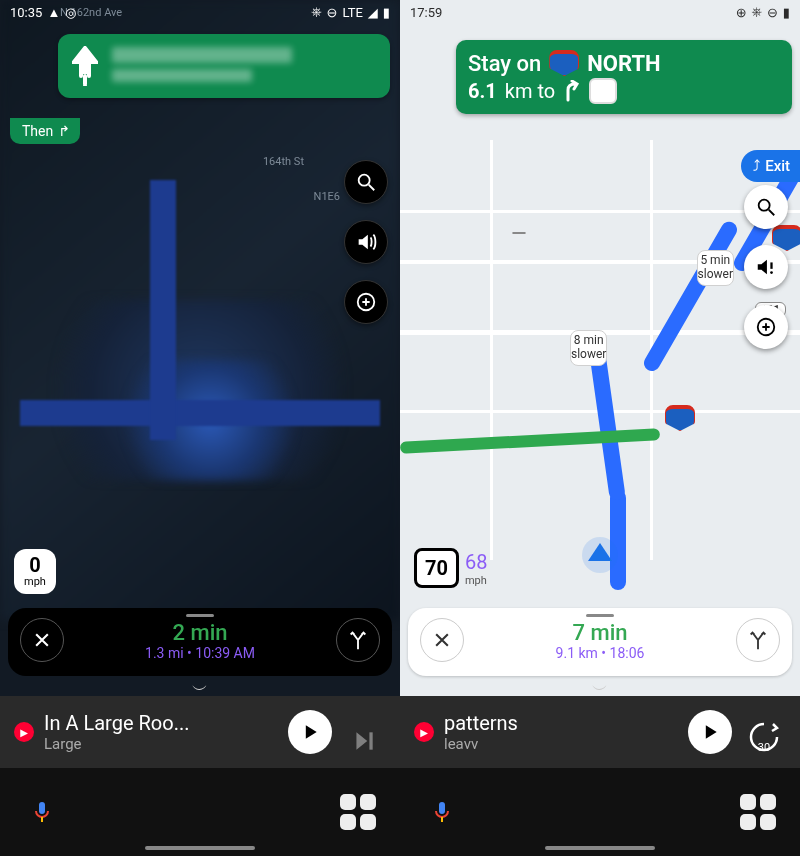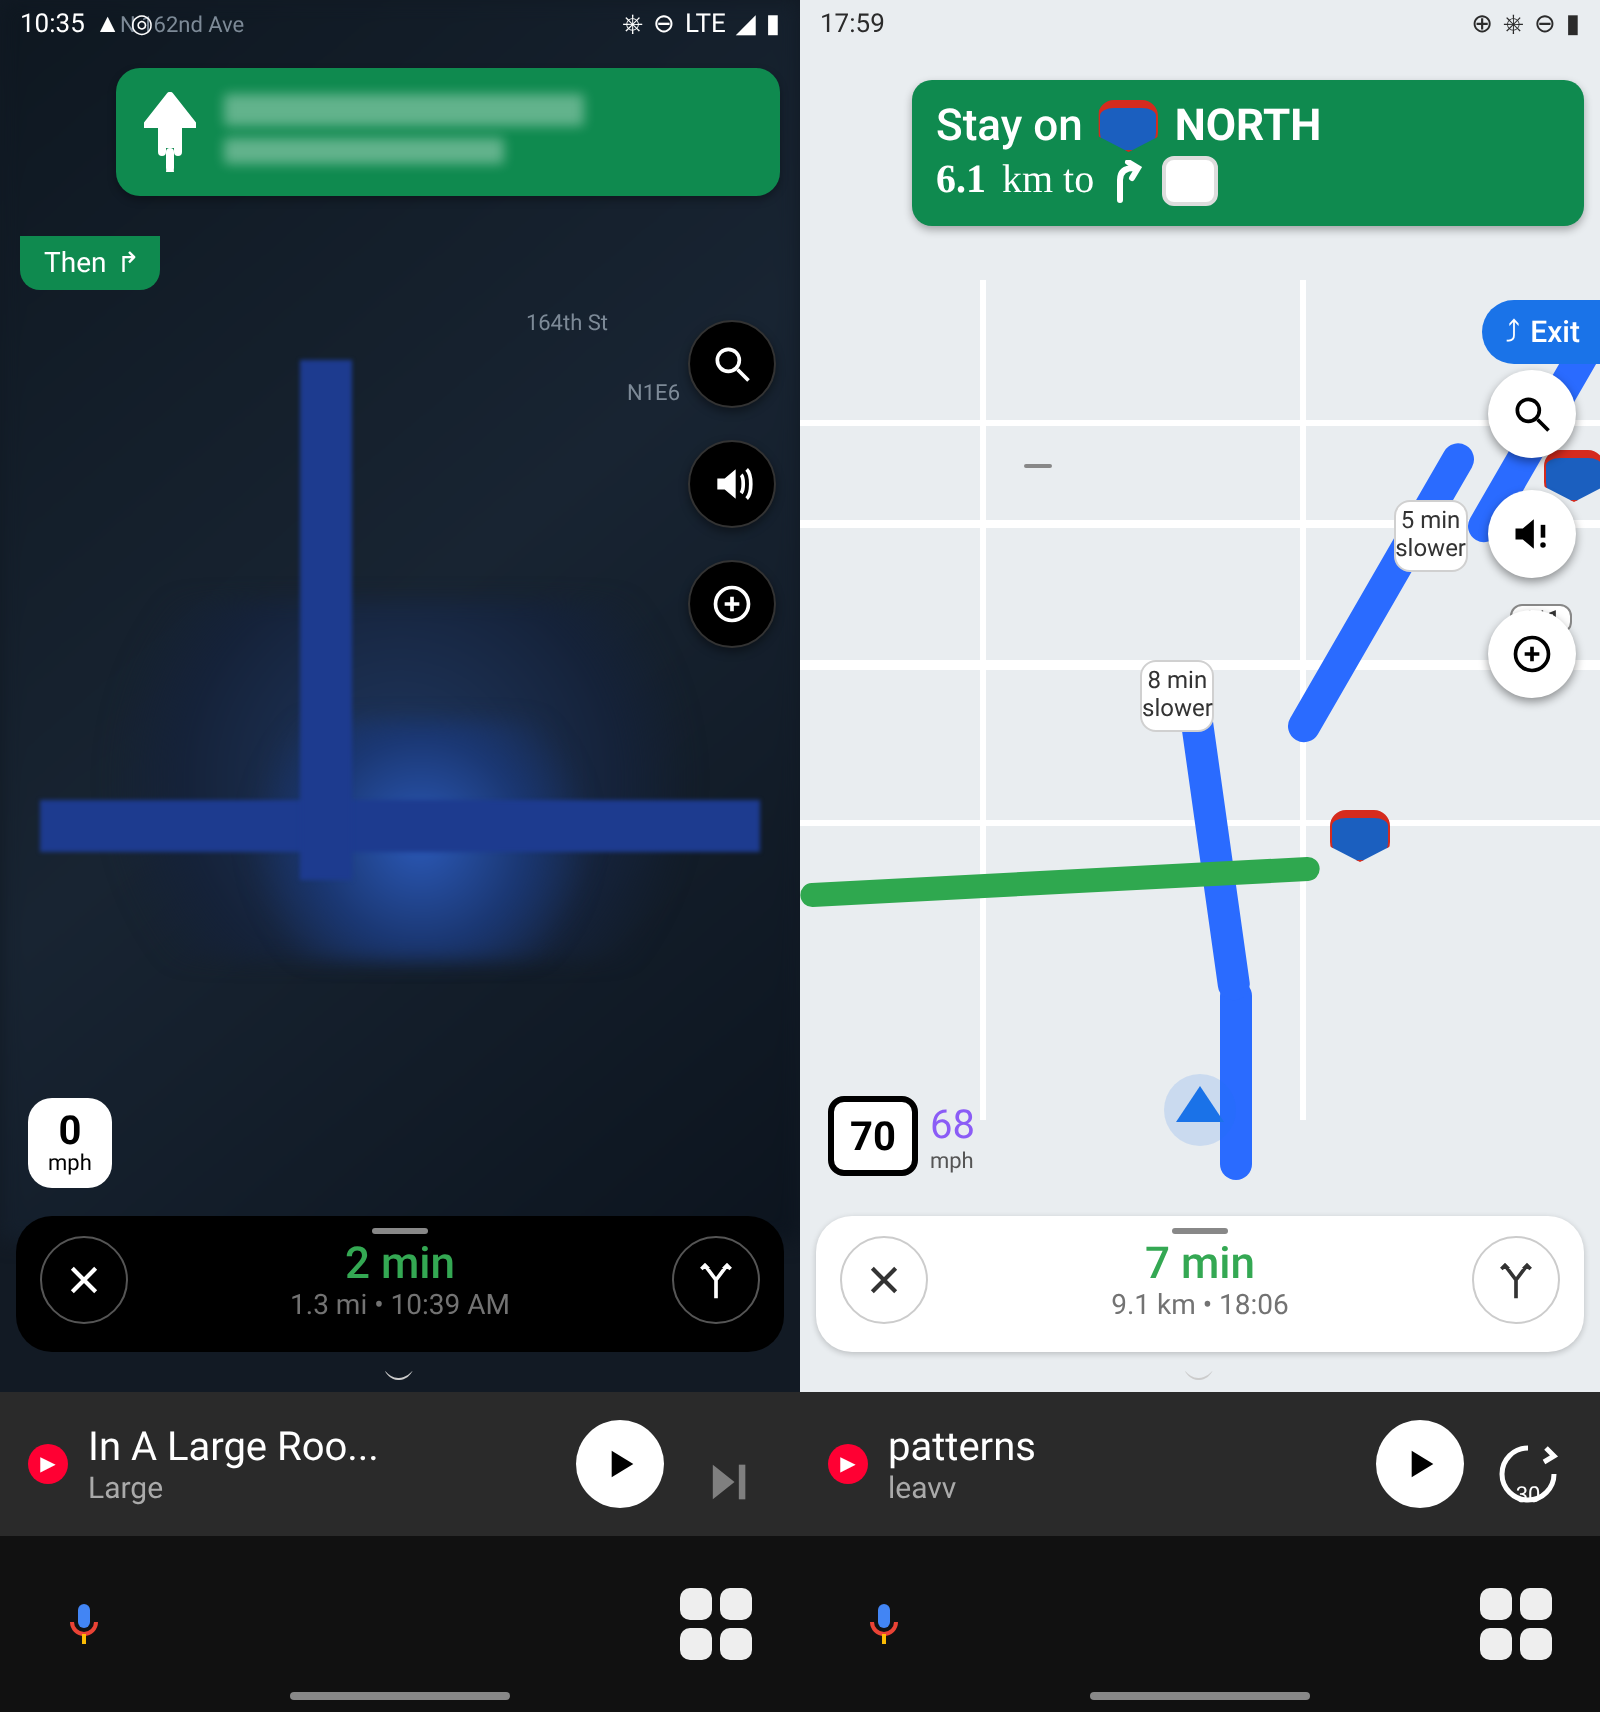--- a/index.html
+++ b/index.html
@@ -23,21 +23,21 @@
   .route-light.green { background:#2fa84f; }
   .street { position:absolute; background:#ffffff; }
   .map-label { position:absolute; font-size:11px; color:#5f6368; }
   .dark .map-label { color:#7d8a97; }
 
   
   .dir-card { position:absolute; top:34px; left:10px; right:10px; background:#0f8a4f; color:#fff; border-radius:12px; padding:12px 14px; display:flex; align-items:center; gap:14px; z-index:15; box-shadow:0 2px 4px rgba(0,0,0,.3);margin-left:48px; }
   .phone.light .dir-card { top:40px; left:8px; right:8px; border-radius:10px; padding:10px 12px; flex-direction:column; align-items:flex-start; gap:2px; }
   .dir-arrow { font-size:30px; }
   .dir-text-main { font-size:22px; font-weight:500; display:flex; align-items:center; gap:8px; flex-wrap:wrap; }
-  .dir-text-sub { font-size:20px; font-weight:700; display:flex; align-items:center; gap:8px;font-family:Liberation Serif, serif; }
+  .dir-text-sub { font-size:20px; font-weight:700; display:flex; align-items:center; gap:8px; }
   .blurred-line { display:inline-block; width:180px; height:16px; background:rgba(255,255,255,.35); border-radius:2px; filter: blur(3px); }
   .blurred-line.sm { width:140px; height:13px; }
   .then-pill { position:absolute; top:118px; left:10px; background:#0f8a4f; color:#fff; padding:5px 10px 5px 12px; border-radius:0 0 10px 10px; font-size:14px; display:flex; align-items:center; gap:5px; z-index:14; }
 
   .shield { display:inline-flex; align-items:center; justify-content:center; background:#fff; color:#333; border-radius:6px; padding:2px 8px; font-weight:bold; font-size:15px; position:relative; }
   .shield.interstate { background:#1b5fbf; color:#fff; border:1px solid #d52b1e; border-top:4px solid #d52b1e; border-radius:8px 8px 10px 10px; clip-path: polygon(0 0,100% 0,100% 70%,50% 100%,0 70%); height:26px; min-width:30px; }
 
   
   .fab-col { position:absolute; right:12px; top:160px; display:flex; flex-direction:column; gap:16px; z-index:12; }
   .phone.light .fab-col { top:170px; }
@@ -63,21 +63,21 @@
   .chevron .tri { width:0; height:0; border-left:12px solid transparent; border-right:12px solid transparent; border-bottom:18px solid #1a73e8; }
   .chevron .halo { position:absolute; top:-6px; left:-6px; width:36px; height:36px; border-radius:50%; background:rgba(26,115,232,.15); }
 
   
   .trip-panel { position:absolute; left:8px; right:8px; bottom:180px; border-radius:18px; padding:10px 12px 14px; display:flex; align-items:center; justify-content:space-between; z-index:15; }
   .dark .trip-panel { background:#000; color:#fff; }
   .light .trip-panel { background:#fff; color:#333; box-shadow:0 1px 3px rgba(0,0,0,.2); }
   .trip-panel .handle { position:absolute; top:6px; left:50%; transform:translateX(-50%); width:28px; height:3px; background:#888; border-radius:2px; }
   .trip-center { text-align:center; flex:1; }
   .trip-eta { font-size:22px; font-weight:500; color:#34a853; }
-  .trip-sub { font-size:14px; color:#737373; }
+  .trip-sub { font-size:14px; color:#8b5cf6; }
   .circ-btn { width:44px; height:44px; border-radius:50%; display:flex; align-items:center; justify-content:center; }
   .dark .circ-btn { border:1px solid #555; color:#fff; }
   .light .circ-btn { border:1px solid #ccc; color:#333; }
 
   
   .media-bar { position:absolute; left:0; right:0; bottom:88px; height:72px; background:#2a2a2a; color:#fff; display:flex; align-items:center; padding:0 14px; gap:10px; z-index:18; }
   .media-chevup { position:absolute; top:-16px; left:50%; transform:translateX(-50%); color:#ccc; font-size:16px; }
   .yt-icon { width:20px; height:20px; border-radius:50%; background:#ff0033; display:flex; align-items:center; justify-content:center; font-size:10px; color:#fff; }
   .media-text { flex:1; overflow:hidden; }
   .media-title { font-size:20px; white-space:nowrap; overflow:hidden; text-overflow:ellipsis; }

